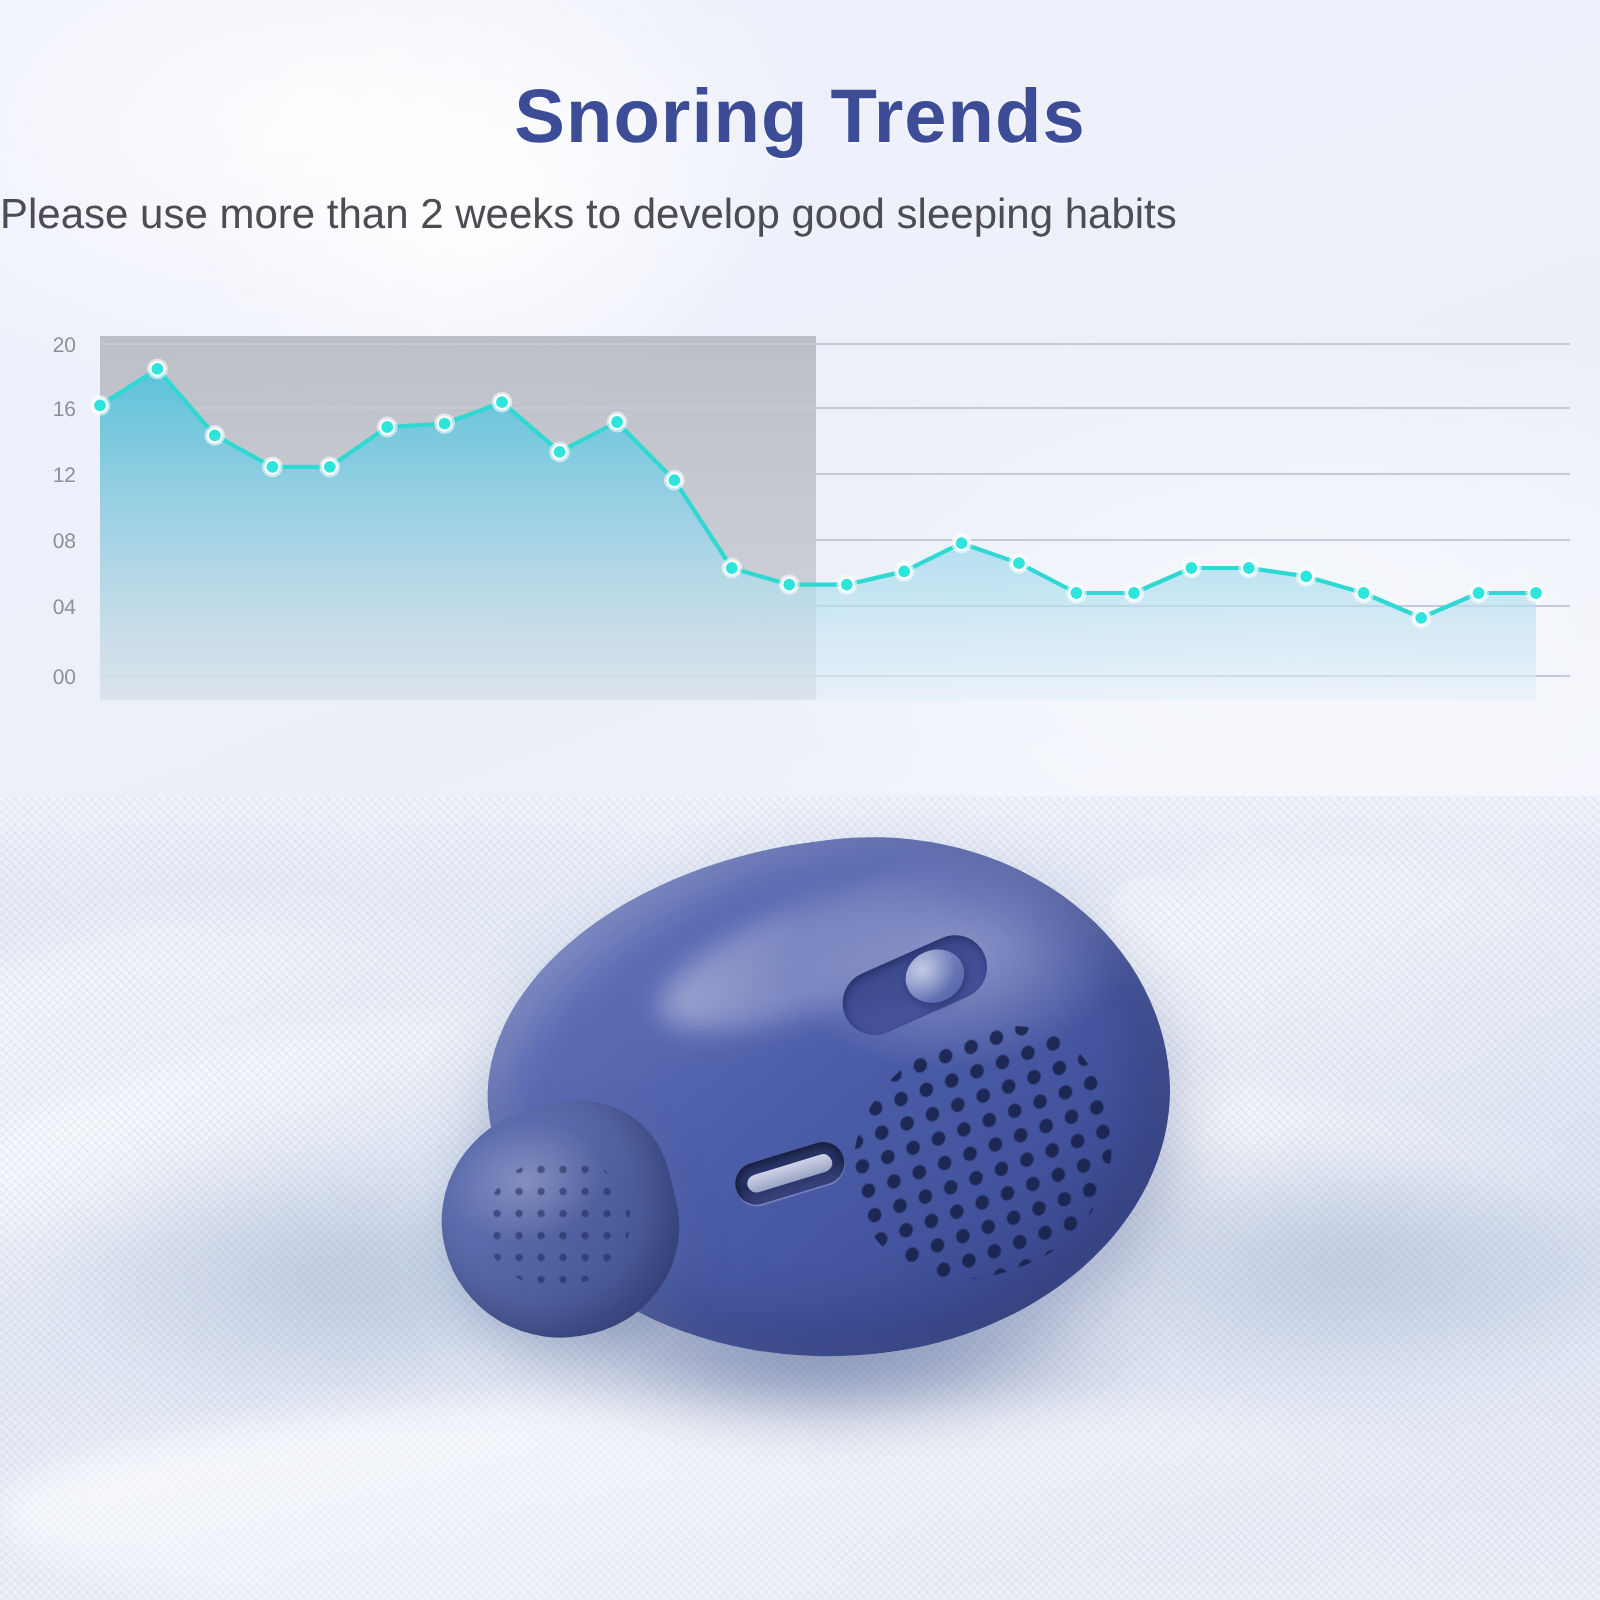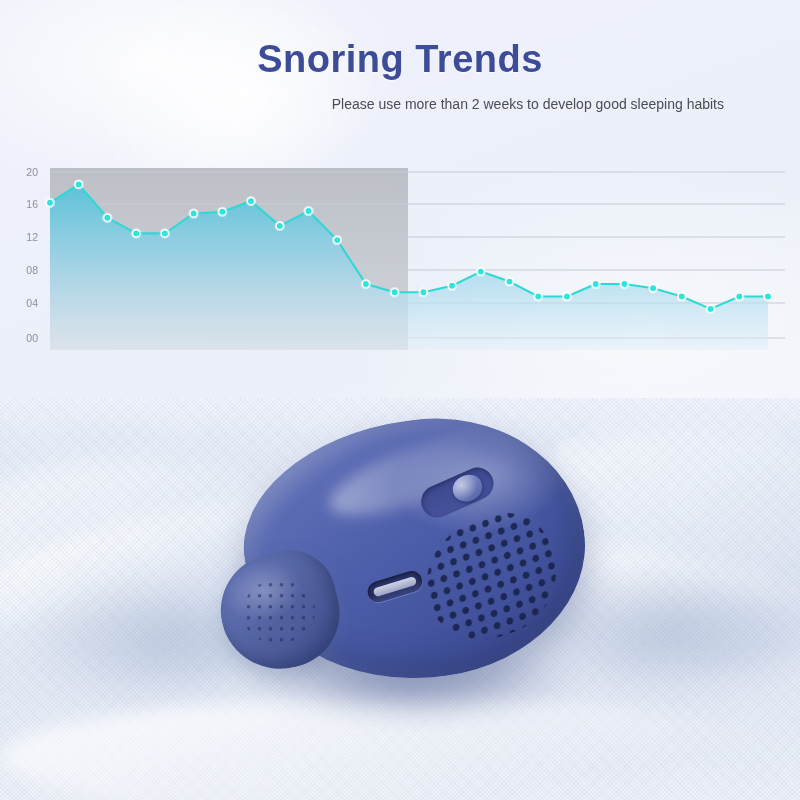--- a/index.html
+++ b/index.html
@@ -25,22 +25,22 @@
     filter:blur(6px);
   }
 
   #page-title{
     position:absolute; left:0; top:38px; width:800px; text-align:center;
     font-size:38px; font-weight:bold; letter-spacing:.5px;
     color:#3c4c97;
     text-shadow:0 1px 1px rgba(255,255,255,.8);
   }
   #page-subtitle{
-    position:absolute; left:0; top:96px; width:724px; text-align:right;
-    font-size:14px; color:#4c4c52; font-weight:400;
+    position:absolute; left:0; top:96px; width:724px; text-align:left;
+    font-size:21px; color:#4c4c52; font-weight:400;
   }
 
   
   #chart-wrap{
     position:absolute; left:0; top:160px; width:743px; height:200px;
   }
   #chart-svg{ display:block; }
 
   .axis-tick-label{
     font-family:"Liberation Sans", sans-serif;

